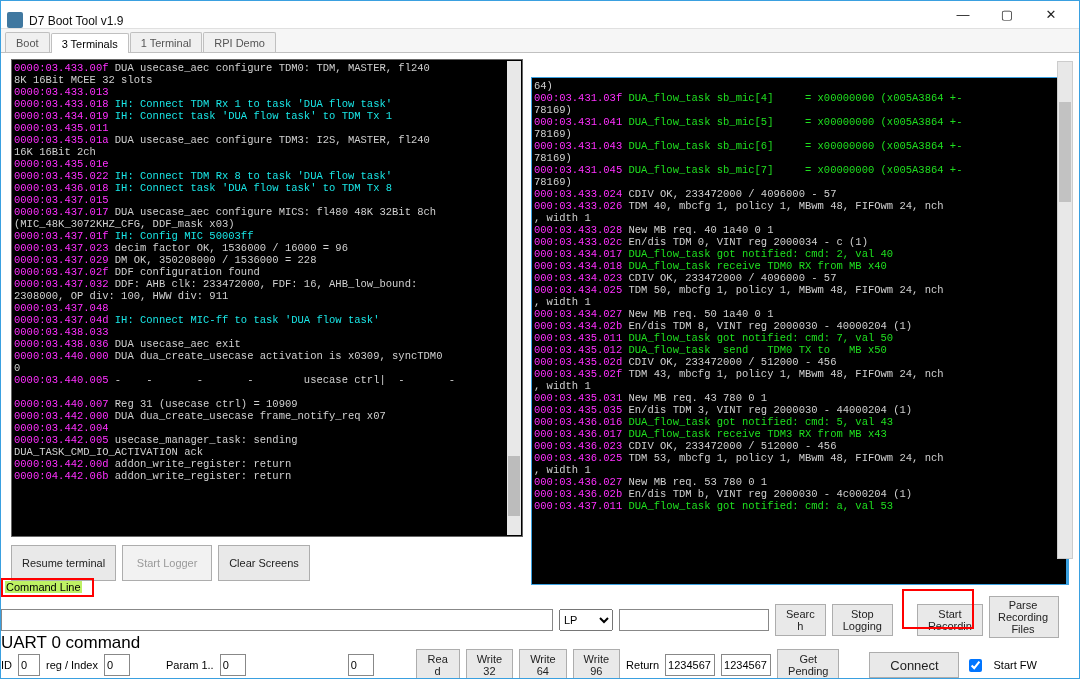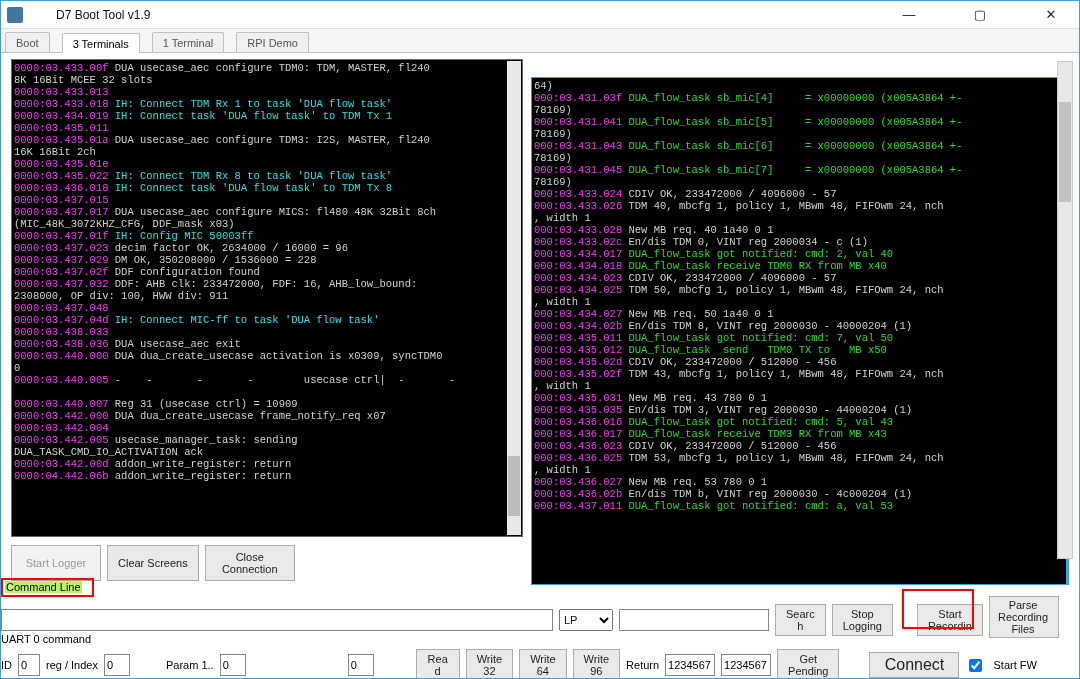--- a/index.html
+++ b/index.html
@@ -13,23 +13,22 @@
     height: 679px;
     overflow: hidden;
     border: 1px solid #3aa0e0;
     position: relative;
   }
   .titlebar {
     height: 28px;
     background: #fff;
     border-bottom: 1px solid #e0e0e0;
     display: flex;
-    align-items: center;
+    align-items: flex-end;
     padding: 0 6px;
-    gap: 27px;
   }
   .titlebar .appicon {
     width: 16px; height: 16px;
     background: #4078a0;
     margin-right: 6px;
     border-radius: 2px;
   }
   .titlebar .title { flex: 1; font-size: 12px; color: #111; }
   .winbtn {
     width: 44px; height: 28px;
@@ -38,21 +37,21 @@
     cursor: default;
   }
 
   .tabbar {
     height: 24px;
     display: flex;
     align-items: flex-end;
     padding: 0 4px;
     border-bottom: 1px solid #c0c0c0;
     background: #f6f6f6;
-    gap: 12px;
+    gap: 1px;
     font-size: 11px;
   }
   .tab {
     padding: 4px 10px 3px;
     border: 1px solid #c0c0c0;
     border-bottom: none;
     background: #f0f0f0;
     color: #555;
     cursor: default;
     border-radius: 2px 2px 0 0;
@@ -147,21 +146,21 @@
   }
 
   .uartrow {
     position: absolute; top: 582px; left: 0; right: 8px;
     display: flex; gap: 6px; align-items: center;
     flex-wrap: wrap;
   }
   .uartrow label { font-size: 11px; }
   .uartlabel {
     position: absolute; top: 580px; left: 0;
-    font-size: 11px;
+    font-size: 17px;
   }
   .uartrow input[type=text] {
     height: 22px;
     border: 1px solid #888;
     font-size: 11px;
     padding: 0 2px;
   }
 
   .cmdlabel {
     position: absolute; top: 528px; left: 4px;
@@ -222,21 +221,21 @@
 <span class="ts">0000:03.435.011</span>
 <span class="ts">0000:03.435.01a</span><span class="txt"> DUA usecase_aec configure TDM3: I2S, MASTER, fl240</span>
 <span class="txt">16K 16Bit 2ch</span>
 <span class="ts">0000:03.435.01e</span>
 <span class="ts">0000:03.435.022</span><span class="cyan"> IH: Connect TDM Rx 8 to task 'DUA flow task'</span>
 <span class="ts">0000:03.436.018</span><span class="cyan"> IH: Connect task 'DUA flow task' to TDM Tx 8</span>
 <span class="ts">0000:03.437.015</span>
 <span class="ts">0000:03.437.017</span><span class="txt"> DUA usecase_aec configure MICS: fl480 48K 32Bit 8ch</span>
 <span class="txt">(MIC_48K_3072KHZ_CFG, DDF_mask x03)</span>
 <span class="ts">0000:03.437.01f</span><span class="cyan"> IH: Config MIC 50003ff</span>
-<span class="ts">0000:03.437.023</span><span class="txt"> decim factor OK, 2634000 / 16000 = 96</span>
+<span class="ts">0000:03.437.023</span><span class="txt"> decim factor OK, 1536000 / 16000 = 96</span>
 <span class="ts">0000:03.437.029</span><span class="txt"> DM OK, 350208000 / 1536000 = 228</span>
 <span class="ts">0000:03.437.02f</span><span class="txt"> DDF configuration found</span>
 <span class="ts">0000:03.437.032</span><span class="txt"> DDF: AHB clk: 233472000, FDF: 16, AHB_low_bound:</span>
 <span class="txt">2308000, OP div: 100, HWW div: 911</span>
 <span class="ts">0000:03.437.048</span>
 <span class="ts">0000:03.437.04d</span><span class="cyan"> IH: Connect MIC-ff to task 'DUA flow task'</span>
 <span class="ts">0000:03.438.033</span>
 <span class="ts">0000:03.438.036</span><span class="txt"> DUA usecase_aec exit</span>
 <span class="ts">0000:03.440.000</span><span class="txt"> DUA dua_create_usecase activation is x0309, syncTDM0</span>
 <span class="txt">0</span>
@@ -286,24 +285,23 @@
 <span class="ts">000:03.436.023</span><span class="txt"> CDIV OK, 233472000 / 512000 - 456</span>
 <span class="ts">000:03.436.025</span><span class="txt"> TDM 53, mbcfg 1, policy 1, MBwm 48, FIFOwm 24, nch</span>
 <span class="txt">, width 1</span>
 <span class="ts">000:03.436.027</span><span class="txt"> New MB req. 53 780 0 1</span>
 <span class="ts">000:03.436.02b</span><span class="txt"> En/dis TDM b, VINT reg 2000030 - 4c000204 (1)</span>
 <span class="ts">000:03.437.011</span><span class="grn"> DUA_flow_task got notified: cmd: a, val 53</span>
 </div>
 
     <div class="controls">
       <div class="row rowtop">
+        <div class="btn">Resume terminal</div>
         <div class="btn disabled">Start Logger</div>
         <div class="btn">Clear Screens</div>
-        <div class="btn" style="white-space:pre-line;">Close
-Connection</div>
       </div>
     </div>
   </div>
 
   <div class="cmdlabel">Command Line</div>
 
   <div class="midrow">
     <input type="text" style="flex: 0 0 552px;" value="">
     <select style="width:54px;">
       <option>LP</option>
@@ -341,21 +339,21 @@
     <div class="btn small" style="min-width:44px;white-space:pre-line;">Write
 64</div>
     <div class="btn small" style="min-width:44px;white-space:pre-line;">Write
 96</div>
     <label>Return</label>
     <input type="text" style="width: 50px;" value="1234567">
     <input type="text" style="width: 50px;" value="1234567">
     <div class="btn small" style="min-width:50px;white-space:pre-line;">Get
 Pending</div>
     <div style="width:18px;"></div>
-    <div class="btn" style="min-width:90px;height:26px;font-size:16px;">Connect</div>
+    <div class="btn" style="min-width:90px;height:26px;font-size:13px;">Connect</div>
     <label class="chk">
       <input type="checkbox" checked="" style="">
       <span>Start FW</span>
     </label>
   </div>
 
   <div class="commandline-hl"></div>
   <div class="start-rec-hl"></div>
 
 </div>

